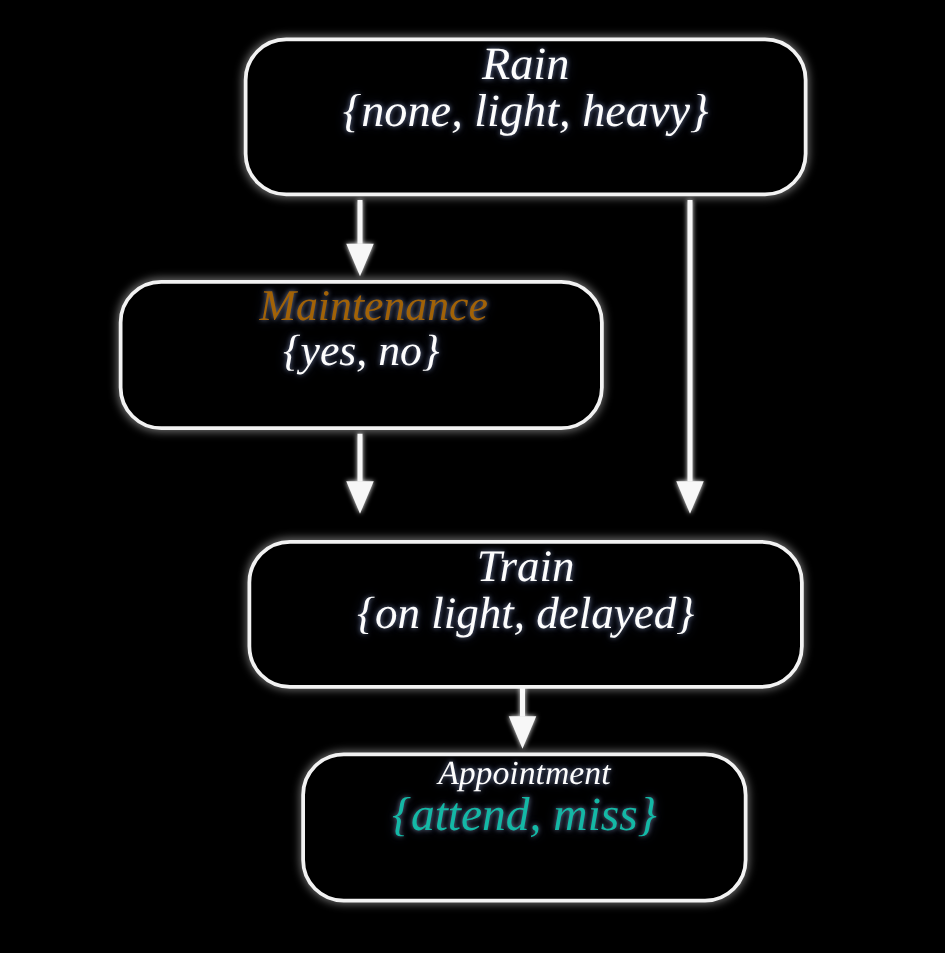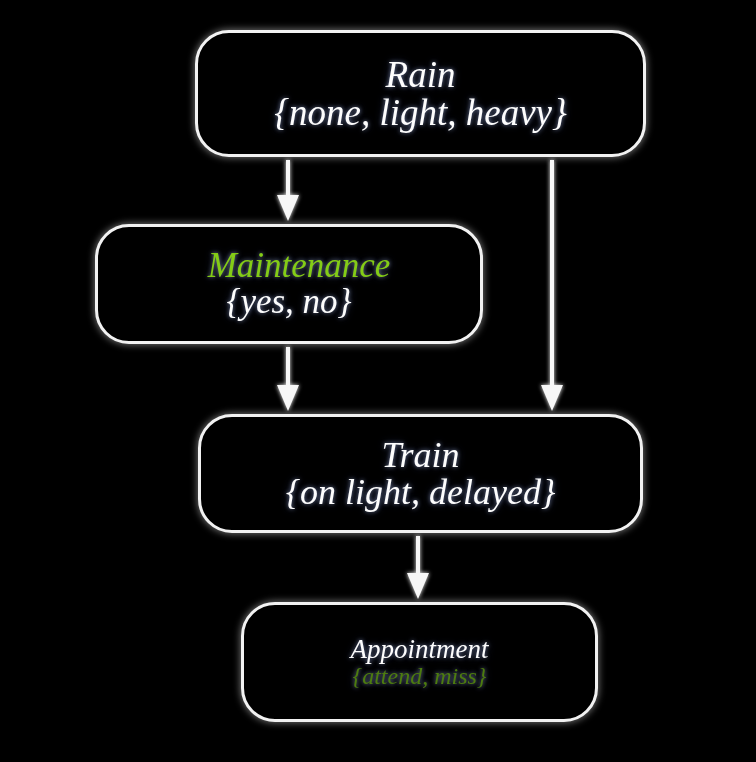--- a/index.html
+++ b/index.html
@@ -26,21 +26,20 @@
   }
   .node {
     position: absolute;
     box-sizing: border-box;
     background: #000000;
     border: 3px solid #f2f2f2;
     border-radius: 34px;
     display: flex;
     flex-direction: column;
     align-items: center;
-    justify-content: center;
     box-shadow: 0 0 7px 1px rgba(255,255,255,0.42);
     z-index: 2;
   }
   .node-name {
     color: #fdfdfd;
     font-style: italic;
     font-weight: normal;
     line-height: 1.02;
     white-space: nowrap;
     text-shadow: 0 0 4px rgba(190,205,255,0.55), 0 0 9px rgba(120,150,255,0.25);
@@ -86,26 +85,26 @@
         <polygon points="407,573 429,573 418,599" fill="#f7f7f7"></polygon>
       </g>
     </svg>
 
   <div id="node-layer">
       <div class="node" style="left: 195px; top: 30px; width: 451px; height: 127px; border-color: rgb(242, 242, 242);">
         <div class="node-name" style="font-size: 37px; color: rgb(253, 253, 253);">Rain</div>
         <div class="node-states" style="font-size: 37px; color: rgb(253, 253, 253); font-family: Liberation Serif, serif;">{none, light, heavy}</div>
       </div>
       <div class="node" style="left: 95px; top: 224px; width: 388px; height: 120px; border-color: rgb(242, 242, 242);">
-        <div class="node-name" style="font-size: 35px; color: #84cc16; margin-left: 20px;">Maintenance</div>
+        <div class="node-name" style="font-size: 35px; color: #a16207; margin-left: 20px;">Maintenance</div>
         <div class="node-states" style="font-size: 35px; color: rgb(253, 253, 253); font-style: italic;">{yes, no}</div>
       </div>
-      <div class="node" style="left: 198px; top: 414px; width: 445px; height: 119px; border-color: rgb(242, 242, 242);">
+      <div class="node" style="left: 198px; top: 432px; width: 445px; height: 119px; border-color: rgb(242, 242, 242);">
         <div class="node-name" style="font-size: 36px; color: rgb(253, 253, 253);">Train</div>
         <div class="node-states" style="font-size: 36px; color: rgb(253, 253, 253);">{on light, delayed}</div>
       </div>
       <div class="node" style="left: 241px; top: 602px; width: 357px; height: 120px; border-color: rgb(242, 242, 242);">
         <div class="node-name" style="font-size: 27px; color: rgb(253, 253, 253);">Appointment</div>
-        <div class="node-states" style="font-size: 24px; color: #4d7c0f;">{attend, miss}</div>
+        <div class="node-states" style="font-size: 38px; color: #14b8a6;">{attend, miss}</div>
       </div>
     </div>
 
 </div>
 
 </body></html>

